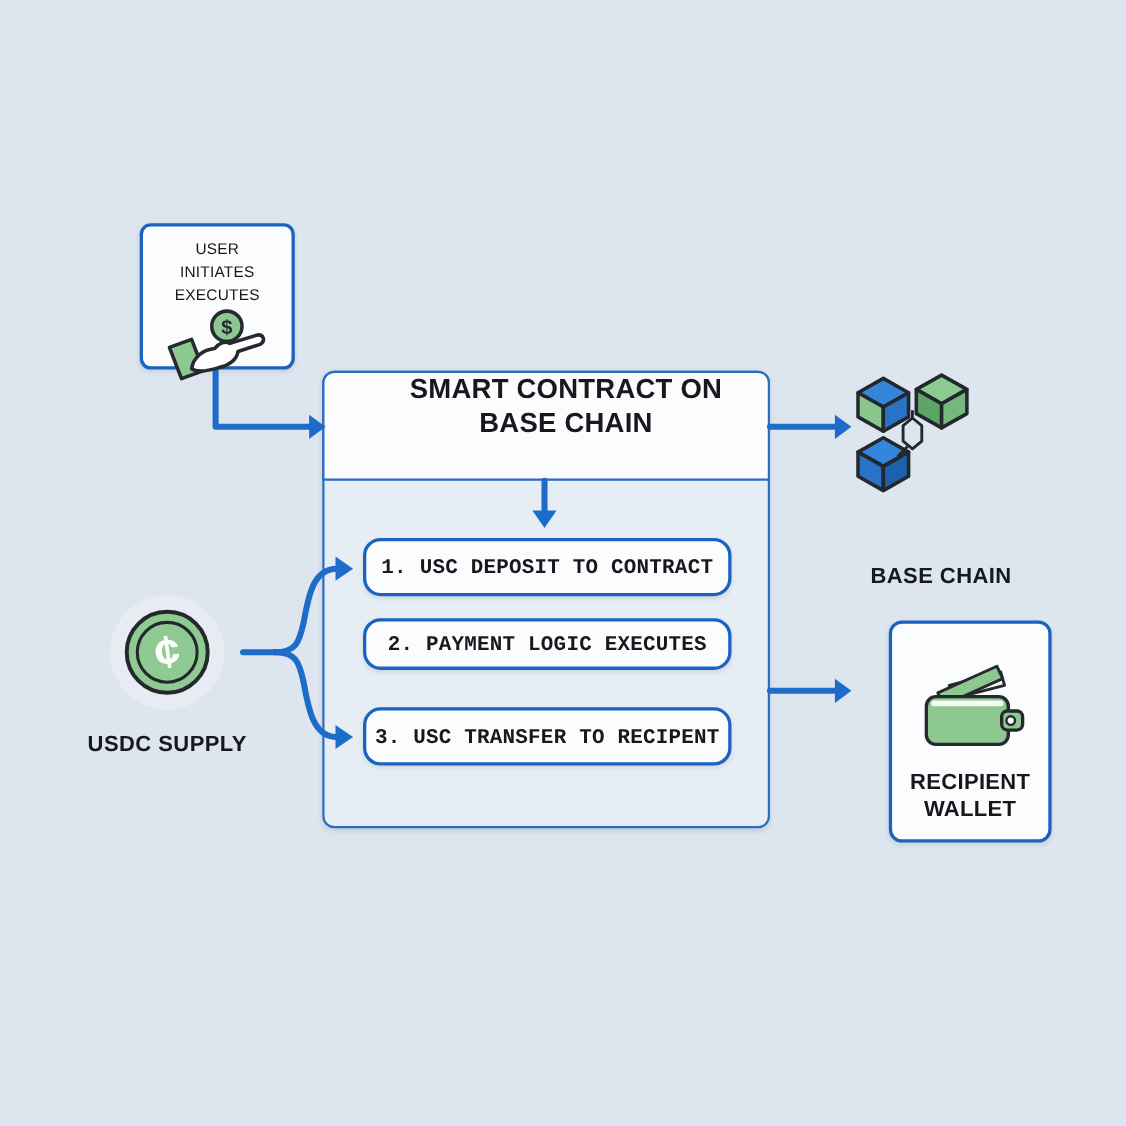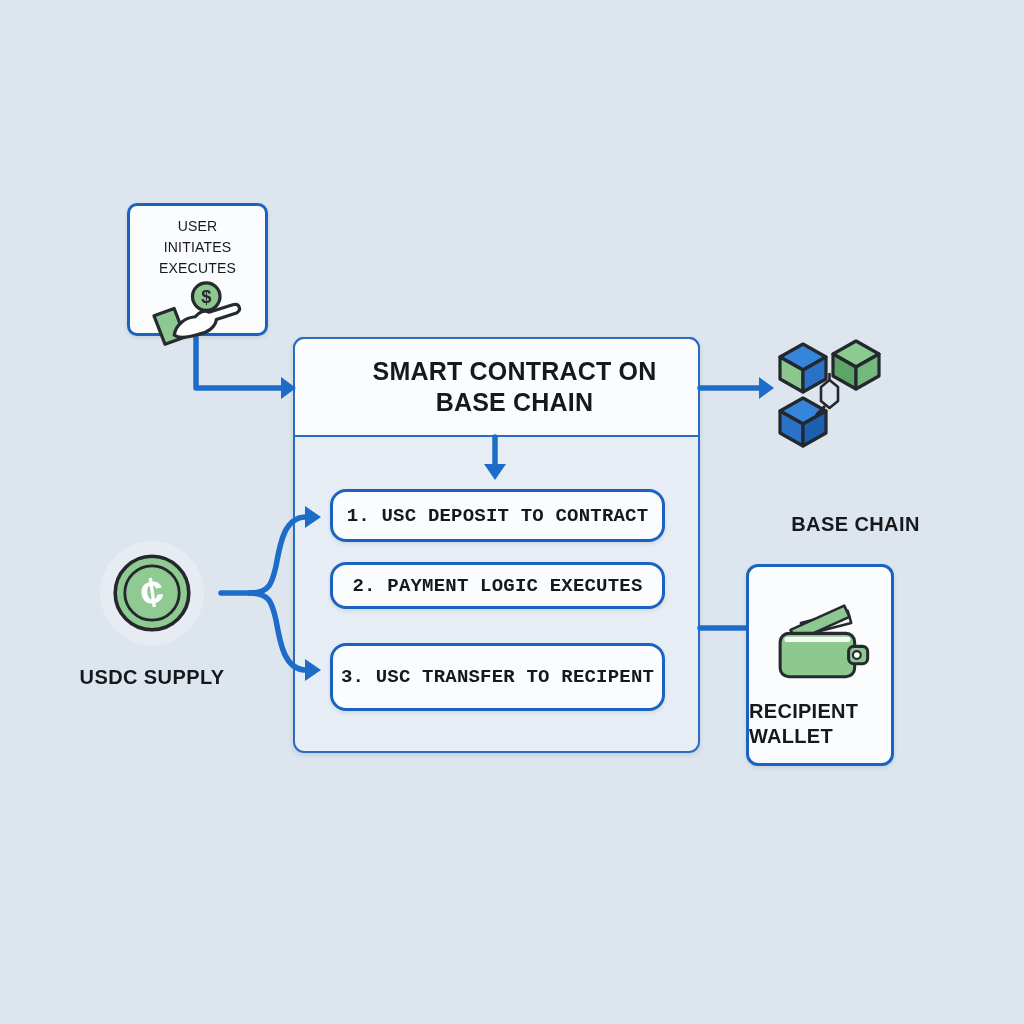--- a/index.html
+++ b/index.html
@@ -27,47 +27,47 @@
     left:293px;top:337px;width:407px;height:416px;
     border:2.5px solid #2a6cc0;border-radius:11px;
     background:rgba(249,252,255,0.35);
     box-sizing:border-box;z-index:1;
     box-shadow:0 2px 5px rgba(50,70,100,0.15);
   }
   .title-box{
     left:293px;top:337px;width:407px;height:100px;
     background:#fafcfe;border:2.5px solid #2a6cc0;
     border-radius:11px 11px 0 0;box-sizing:border-box;
-    display:flex;flex-direction:column;justify-content:center;align-items:center;
+    display:flex;flex-direction:column;justify-content:flex-start;align-items:center;
     z-index:2;
     padding-left:36px;
   }
   .title-box .ln{font-weight:bold;font-size:25px;line-height:31px;letter-spacing:0.2px;}
   .step{
     left:330px;width:335px;border-radius:16px;z-index:4;
     display:flex;flex-direction:column;justify-content:center;align-items:center;
     font-weight:bold;font-size:19px;line-height:24px;letter-spacing:0.2px;text-align:center;
     border-width:3.5px;
     font-family:Liberation Mono, monospace;
   }
   .step1{top:489px;height:53px;}
   .step2{top:562px;height:47px;gap:12px;}
-  .step3{top:643px;height:68px;}
+  .step3{top:643px;height:53px;}
   
   .coin-halo{
     left:100px;top:541px;width:104px;height:104px;border-radius:50%;
     background:#e7ebf2;display:flex;justify-content:center;align-items:center;z-index:2;
   }
   .label{
     font-weight:bold;font-size:20px;letter-spacing:0.4px;text-align:center;z-index:2;
   }
   .usdc-label{left:62px;top:666px;width:180px;text-align:center;}
   .basechain-label{left:778px;top:513px;width:155px;}
   
-  .wallet-box{left:746px;top:564px;width:148px;height:202px;border-radius:12px;text-align:left;z-index:4;}
+  .wallet-box{left:808px;top:564px;width:148px;height:202px;border-radius:12px;text-align:center;z-index:4;}
   .wallet-box svg{display:block;margin:26px auto 0 auto;}
   .wallet-box .ln{font-weight:bold;font-size:20px;line-height:25px;letter-spacing:0.3px;}
   .arrows{left:0;top:0;z-index:3;}
   .cubes{left:766px;top:334px;z-index:2;}
 </style>
 </head>
 <body>
 
 <div class="canvas">
 

